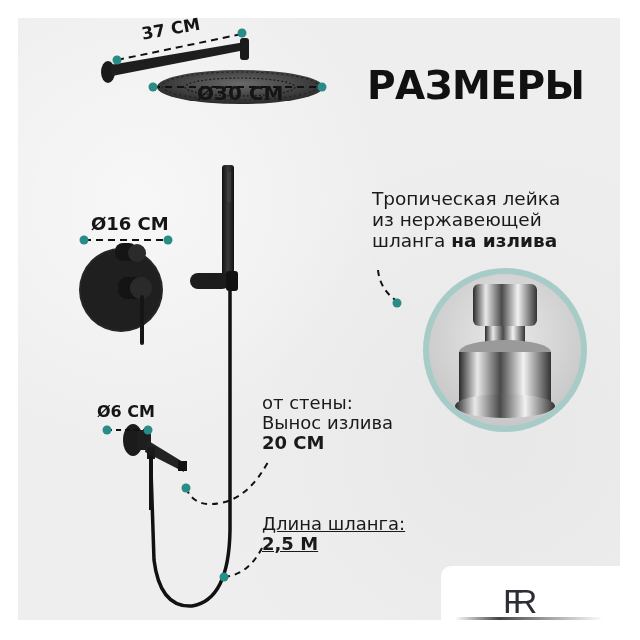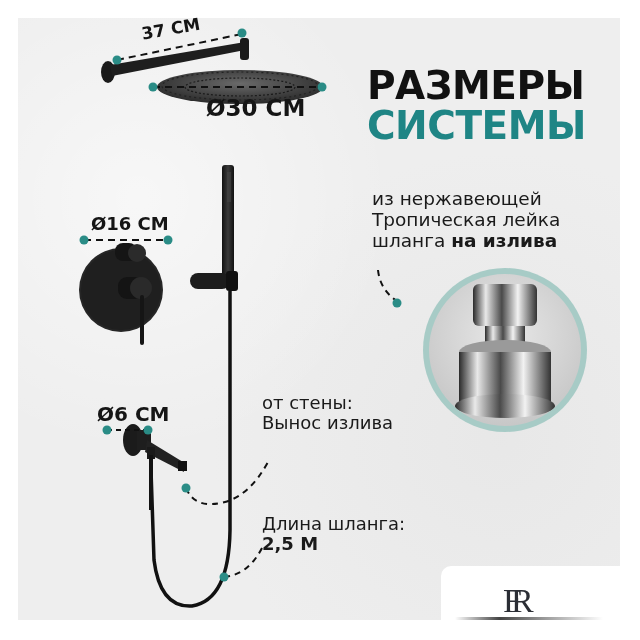--- a/index.html
+++ b/index.html
@@ -15,21 +15,21 @@
            letter-spacing:-0.5px; }
   .title .l1 { color:#111111; display:block; }
   .title .l2 { color:#1f8585; display:block; }
   .desc { position:absolute; left:372px; top:188px; font-size:18.5px; line-height:21px; color:#1a1a1a; }
   .desc b { font-weight:bold; }
   .label { position:absolute; font-weight:bold; color:#151515; }
   .spec { position:absolute; font-size:18px; line-height:20px; color:#1a1a1a; }
   .spec .v { font-weight:bold; display:block; }
   .logo-tab { position:absolute; left:441px; top:566px; width:199px; height:74px; background:#ffffff;
               border-top-left-radius:10px; }
-  .logo-mono { position:absolute; left:62px; top:18px; font-family:Liberation Serif, serif;
+  .logo-mono { position:absolute; left:62px; top:18px; font-family:Liberation Sans, sans-serif;
                font-size:34px; line-height:34px; color:#2b2e35; letter-spacing:-11px; }
   .logo-line { position:absolute; left:14px; top:51px; width:148px; height:3px;
                background:linear-gradient(90deg, rgba(120,120,120,0) 0%, #444 30%, #999 60%, rgba(150,150,150,0) 100%); }
   .chrome-circle { position:absolute; left:423px; top:268px; width:164px; height:164px; border-radius:50%;
                    background:#a7cbc6; }
   .chrome-inner { position:absolute; left:6px; top:6px; width:152px; height:152px; border-radius:50%;
                   background:radial-gradient(circle at 50% 40%, #e8e8e8 0, #cfcfcf 60%, #bdbdbd 100%); overflow:hidden; }
 </style>
 </head>
 <body>
@@ -119,32 +119,31 @@
     <path d="M224 577 Q248 575 262 548" fill="none" stroke="#111" stroke-width="2" stroke-dasharray="6 5"></path>
     <circle cx="224" cy="577" r="4.5" fill="#2a8c86"></circle>
   </g>
   <g>
     <path d="M378 270 Q380 290 398 302" fill="none" stroke="#111" stroke-width="2" stroke-dasharray="6 5"></path>
     <circle cx="397" cy="303" r="4.5" fill="#2a8c86"></circle>
   </g>
 </svg>
 
 <div class="label" style="left:140px;top:24px;font-size:17px;transform:rotate(-10deg);transform-origin:left top;">37 СМ</div>
-<div class="label" style="left:197px;top:95px;font-size:23px;margin-left:9px;">Ø30 СМ</div>
+<div class="label" style="left:197px;top:81px;font-size:20px;">Ø30 СМ</div>
 <div class="label" style="left:91px;top:205px;font-size:18px;margin-top:8px;">Ø16 СМ</div>
-<div class="label" style="left:97px;top:402px;font-size:20px;">Ø6 СМ</div>
+<div class="label" style="left:97px;top:402px;font-size:16px;">Ø6 СМ</div>
 
 <div class="title">
   <span class="l1">РАЗМЕРЫ</span>
-  <span class="l2">СИСТЕМЫ</span>
 </div>
 
 <div class="desc">
+  <div>Тропическая лейка</div>
   <div>из нержавеющей</div>
-  <div>Тропическая лейка</div>
   <div><span>шланга </span><b>на излива</b></div>
 </div>
 
 <div class="chrome-circle">
   <div class="chrome-inner">
     <svg width="152" height="152" viewBox="0 0 152 152">
       <defs>
         <linearGradient id="chrome" x1="0" x2="1">
           <stop offset="0" stop-color="#2a2a2a"></stop>
             <stop offset="0.2" stop-color="#e9e9e9"></stop>
@@ -158,22 +157,23 @@
       <ellipse cx="76" cy="78" rx="46" ry="12" fill="#9a9a9a"></ellipse>
       <rect x="30" y="78" width="92" height="50" fill="url(#chrome)"></rect>
       <ellipse cx="76" cy="132" rx="50" ry="12" fill="url(#chrome)"></ellipse>
     </svg>
   </div>
 </div>
 
 <div class="spec" style="left:262px;top:393px;">
   <div>от стены:</div>
   <div>Вынос излива</div>
+  <span class="v">20 СМ</span>
 </div>
-<div class="spec" style="left:262px;top:514px;">
+<div class="spec" style="left:262px;top:514px;text-decoration:underline;">
   <div>Длина шланга:</div>
   <span class="v">2,5 М</span>
 </div>
 
 <div class="logo-tab">
   <div class="logo-mono">FR</div>
   <div class="logo-line"></div>
 </div>
 
 </body></html>

